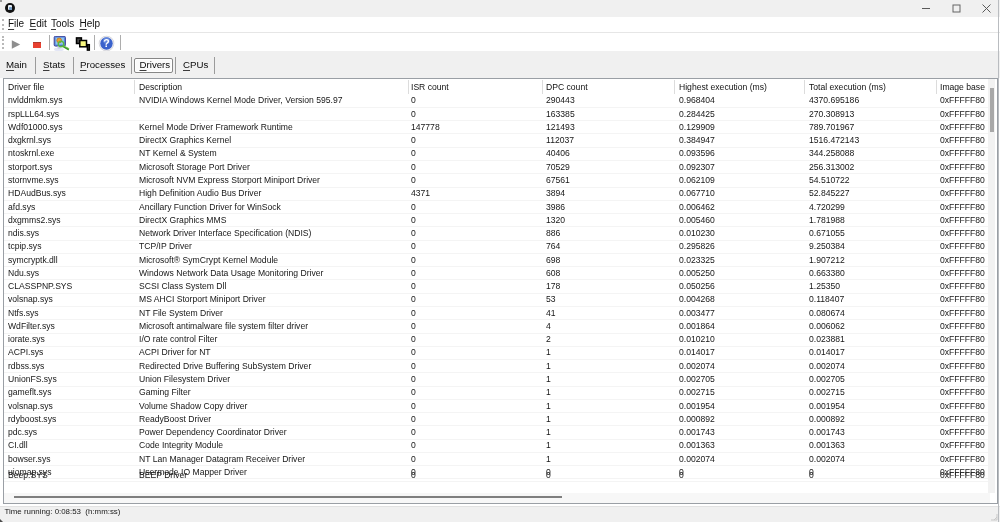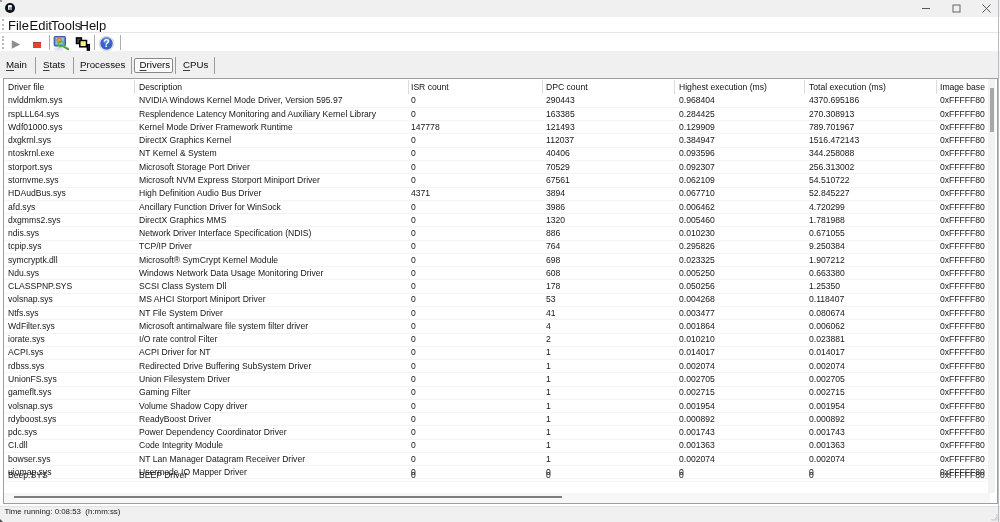--- a/index.html
+++ b/index.html
@@ -3,21 +3,21 @@
 *{margin:0;padding:0;box-sizing:border-box}
 html,body{width:1000px;height:522px;overflow:hidden}
 body{font-family:"Liberation Sans",sans-serif;position:relative;background:#fff}
 .titlebar{position:absolute;left:0;top:0;width:1000px;height:17px;background:#f0f0f0}
 .title-text{position:absolute;left:19px;top:3.2px;font-size:7.6px;letter-spacing:.05px;color:#848484}
 .appicon{position:absolute;left:5px;top:2.8px;width:9.8px;height:9.8px;border-radius:50%;background:#111}
 .appicon i{position:absolute;left:2.9px;top:2.2px;width:4px;height:5.4px;background:#e8eef5;border-radius:1px}
 .appicon b{position:absolute;left:4.4px;top:4.6px;width:2.4px;height:2.2px;background:#7aa0c8;border-radius:.5px}
 .wbtn{position:absolute;top:0;height:17px;color:#595959}
 .menubar{position:absolute;left:0;top:17px;width:1000px;height:14.5px;background:#fff}
-.menubar span{position:absolute;top:1px;font-size:13px;color:#111}
+.menubar span{position:absolute;top:1px;font-size:10px;color:#111}
 .menubar u,.tabbar u{text-decoration:underline;text-underline-offset:1.6px;text-decoration-thickness:0.9px;text-decoration-color:#3c3c3c}
 .grip{position:absolute;width:0;border-left:2px dotted #b9b9b9}
 .toolbar{position:absolute;left:0;top:31.5px;width:1000px;height:19.5px;background:#fff;border-top:1px solid #e6e6e6}
 .tsep{position:absolute;top:2.5px;width:1px;height:14.5px;background:#adadad}
 .tabbar{position:absolute;left:0;top:51px;width:1000px;height:27px;background:#f0f0f0}
 .tabbar span.tab{position:absolute;top:8px;font-size:9.7px;color:#0b0b0b}
 .vsep{position:absolute;top:6px;width:1px;height:17px;background:#9b9b9b}
 .drvbox{position:absolute;left:134px;top:7.2px;width:39px;height:15.2px;border:1px solid #878787;border-radius:2px;background:#fafafa;box-shadow:inset 0 0 0 1px #fff}
 .tablewrap{position:absolute;left:3px;top:78px;width:994.5px;height:425.5px;border:1px solid #9a9fa5;background:#fff}
 .thead{position:absolute;left:0;top:0;width:100%;height:15.3px;background:#fff}
@@ -117,21 +117,20 @@
       <span style="left:4px">nvlddmkm.sys</span>
       <span style="left:135px">NVIDIA Windows Kernel Mode Driver, Version 595.97</span>
       <span style="left:407px">0</span>
       <span style="left:542px">290443</span>
       <span style="left:675px">0.968404</span>
       <span style="left:805px">4370.695186</span>
       <span style="left:936px">0xFFFFF80</span>
     </div>
 <div class="row" style="top:28.97px">
       <span style="left:4px">rspLLL64.sys</span>
-      <span style="left:135px">Resplendence Latency Monitoring and Auxiliary Kernel Library</span>
       <span style="left:407px">0</span>
       <span style="left:542px">163385</span>
       <span style="left:675px">0.284425</span>
       <span style="left:805px">270.308913</span>
       <span style="left:936px">0xFFFFF80</span>
     </div>
 <div class="row" style="top:42.23px">
       <span style="left:4px">Wdf01000.sys</span>
       <span style="left:135px">Kernel Mode Driver Framework Runtime</span>
       <span style="left:407px">147778</span>

